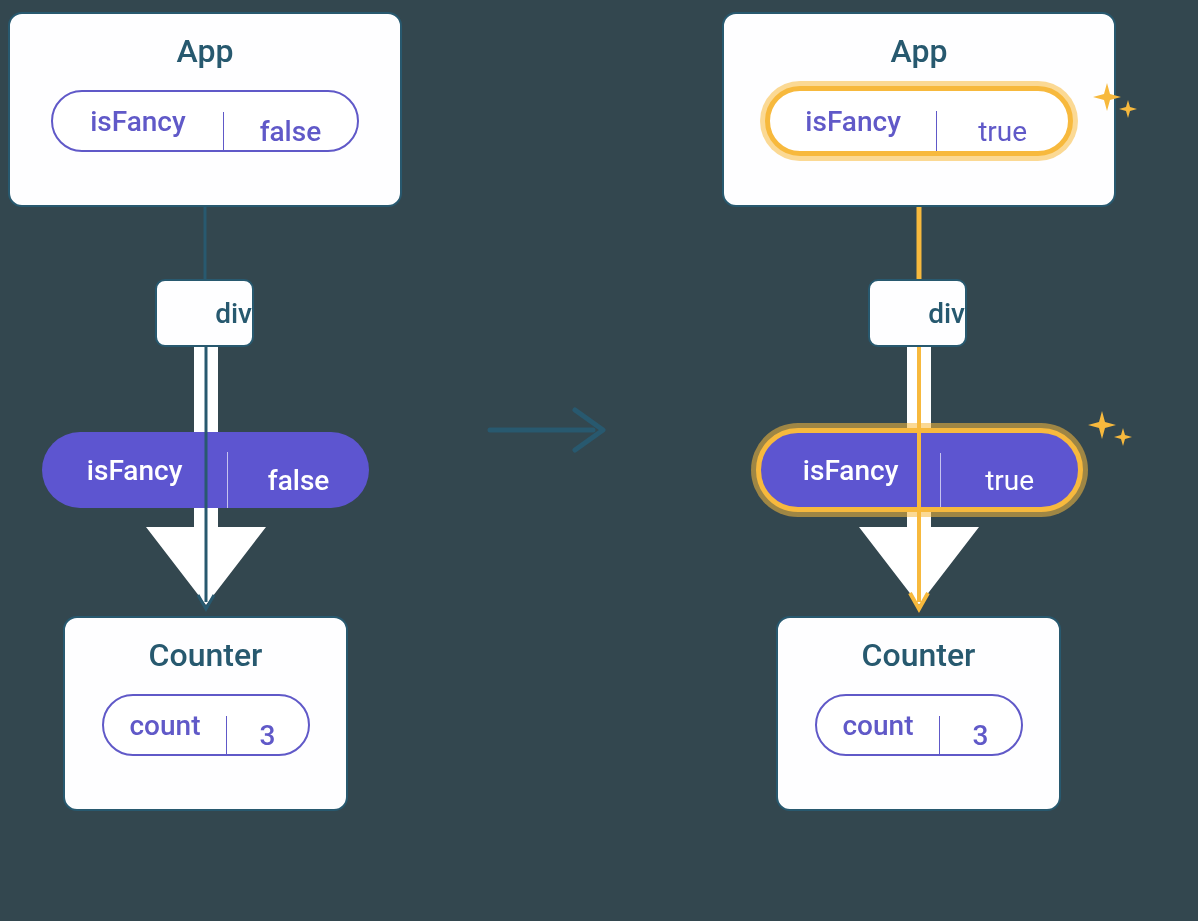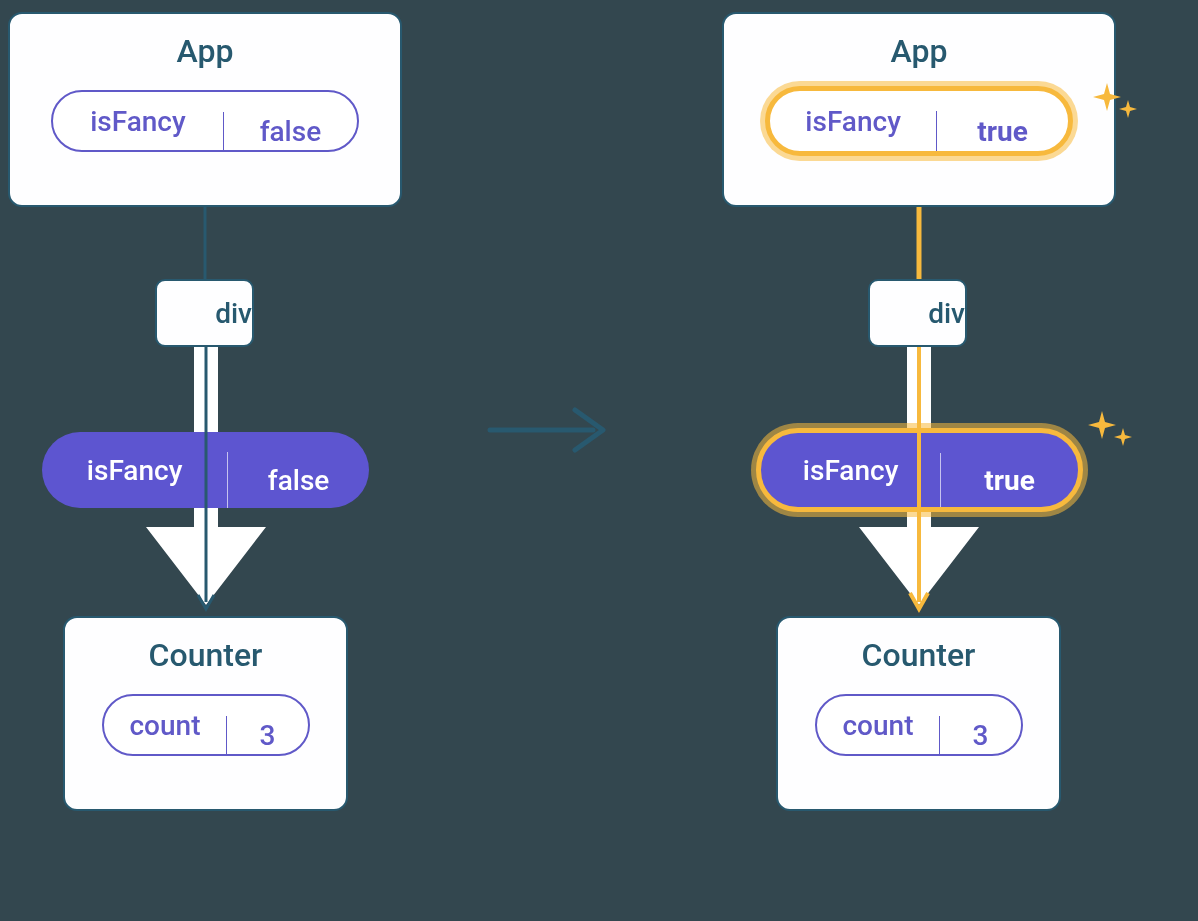--- a/index.html
+++ b/index.html
@@ -60,21 +60,21 @@
     justify-content: center;
     font-size: 28px;
     font-weight: 500;
     padding: 0 26px;
   }
   .seg + .seg {
     border-left: 1.5px solid currentColor;
     opacity: 1;
     margin-top: 20px;
   }
-  .seg.bold { font-weight: 700; }
+  .seg.bold { font-weight: 400; }
   .divider-light { border-left: 1.5px solid rgba(255,255,255,0.65) !important; }
   .divider-purple { border-left: 1.5px solid #6059c8 !important; }
 
   .smallbox {
     position: absolute;
     background: #fefeff;
     border: 2.5px solid #28596f;
     border-radius: 10px;
     color: #27596f;
     font-size: 28px;

